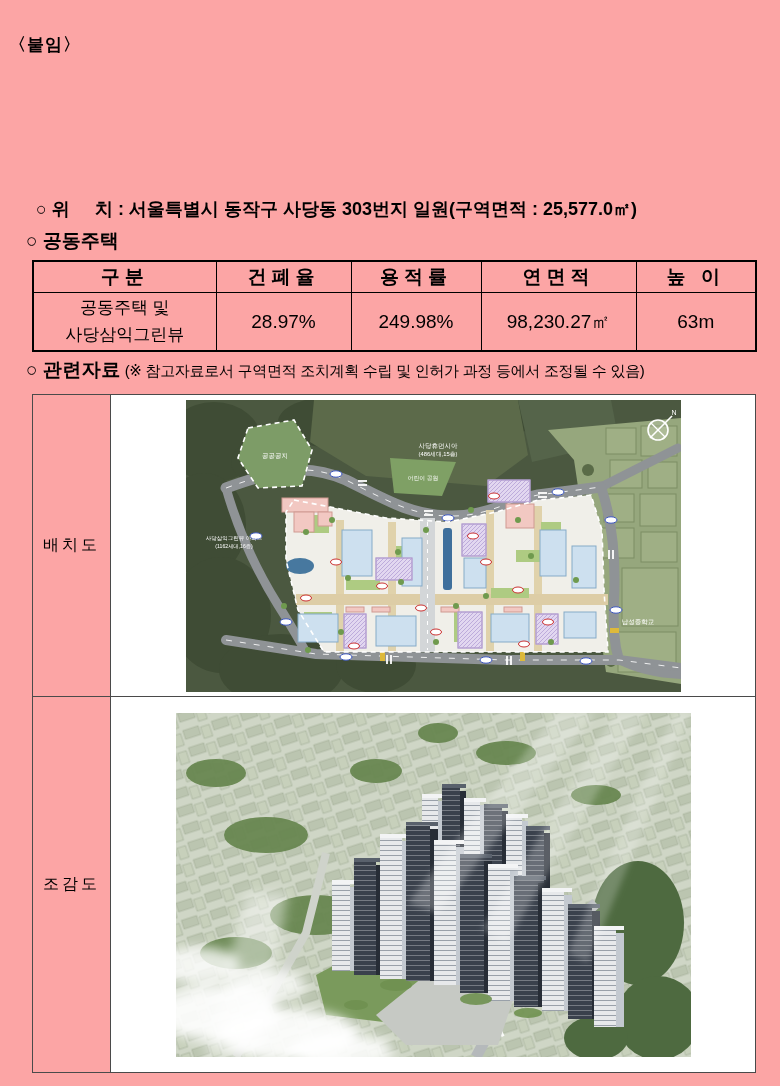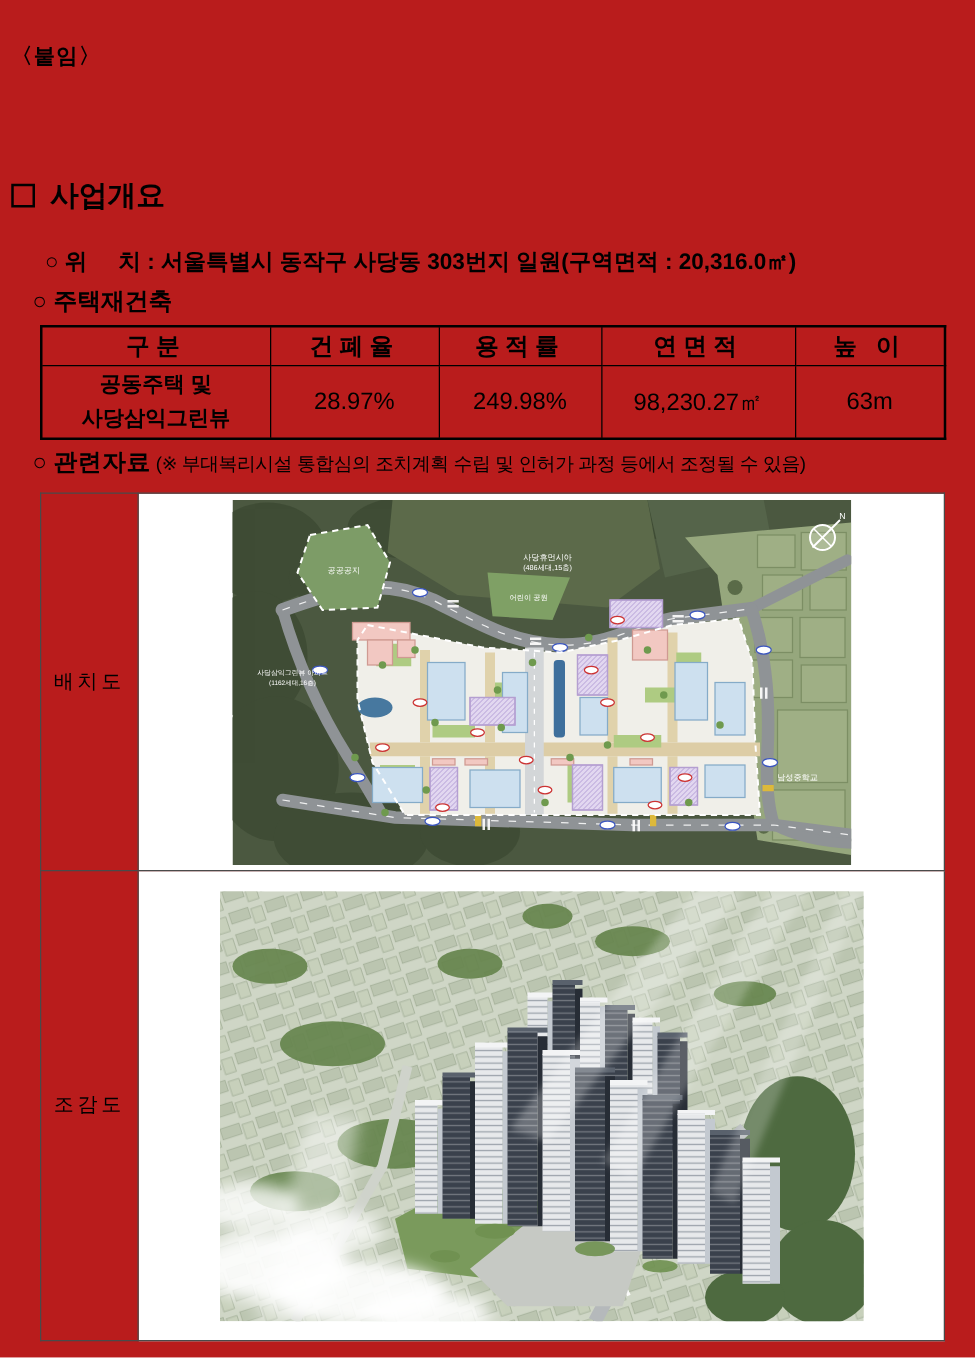--- a/index.html
+++ b/index.html
@@ -1,38 +1,38 @@
 <!DOCTYPE html>
 <html><head>
 <meta charset="utf-8">
 <style>
   html,body{margin:0;padding:0;background:#fff;}
   body{width:780px;height:1086px;position:relative;overflow:hidden;
        font-family:"Liberation Sans","DejaVu Sans",sans-serif;color:#000;}
-  .page{position:absolute;left:0;top:0;width:780px;height:1086px;background:#b91c1c;}
+  .page{position:absolute;left:0;top:0;width:780px;height:1086px;background:#fca5a5;}
 
   .attach{position:absolute;left:9px;top:33px;font-size:17px;font-weight:700;letter-spacing:1px;}
 
   .title-wrap{position:absolute;left:0;top:64px;width:100%;text-align:center;}
   .title{display:inline-block;font-size:29px;font-weight:800;letter-spacing:0px;
          border-bottom:3px solid #000;padding:0 4px 2px 4px;}
 
   .sec-head{position:absolute;left:9px;top:141px;font-size:23px;font-weight:800;
             display:flex;align-items:center;}
   .sec-square{width:15px;height:15px;border:2px solid #000;margin-right:12px;flex:0 0 auto;}
 
   .loc-line{position:absolute;left:36px;top:197px;font-size:18px;font-weight:700;white-space:pre;}
   .scale-line{position:absolute;left:26px;top:228px;font-size:19px;font-weight:700;}
 
   table.spec{position:absolute;left:32px;top:260px;width:723px;border-collapse:collapse;
              table-layout:fixed;border:2px solid #000;}
   table.spec th,table.spec td{border:1.6px solid #000;text-align:center;vertical-align:middle;padding:0;}
   table.spec th{height:30px;font-size:19px;font-weight:800;letter-spacing:5px;}
   table.spec td{height:57px;}
-  td.cat{font-size:17px;font-weight:700;line-height:1.55;}
+  td.cat{font-size:17px;font-weight:400;line-height:1.55;}
   td.num{font-size:19px;font-weight:400;}
 
   .rel-line{position:absolute;left:26px;top:357px;font-size:19px;white-space:nowrap;}
   .rel-bullet{font-weight:700;}
   .rel-head{font-weight:800;letter-spacing:.5px;text-align:center;}
   .rel-note{font-size:15px;font-weight:400;letter-spacing:-0.3px;}
 
   table.figs{position:absolute;left:32px;top:394px;width:723px;border-collapse:collapse;table-layout:fixed;}
   table.figs td{border:1.3px solid #4a4a4a;padding:0;vertical-align:middle;text-align:center;}
   .fig-label{font-size:16px;letter-spacing:3px;font-weight:500;margin-top:40px;}
@@ -40,27 +40,23 @@
   .fig-cell svg{display:block;margin:0 auto;}
 </style>
 </head>
 <body>
 
 <div class="page">
 
   <div class="attach">〈붙임〉</div>
 
 
-  <div class="sec-head">
-    <span class="sec-square"></span>
-    <span>사업개요</span>
-  </div>
-
-  <div class="loc-line">○ 위     치 : 서울특별시 동작구 사당동 303번지 일원(구역면적 : 20,316.0㎡)</div>
-  <div class="scale-line">○ 주택재건축</div>
+
+  <div class="loc-line">○ 위     치 : 서울특별시 동작구 사당동 303번지 일원(구역면적 : 25,577.0㎡)</div>
+  <div class="scale-line">○ 공동주택</div>
 
   <table class="spec">
     <colgroup>
       <col style="width:183px">
         <col style="width:135px">
         <col style="width:130px">
       <col style="width:155px">
         <col style="width:120px">
     </colgroup>
     <tbody>
@@ -78,21 +74,21 @@
       </td>
       <td class="num">28.97%</td>
       <td class="num">249.98%</td>
       <td class="num">98,230.27㎡</td>
       <td class="num">63m</td>
     </tr>
   </tbody>
     </table>
 
   <div class="rel-line">
-    <span class="rel-bullet">○ </span><span class="rel-head">관련자료</span><span class="rel-note"> (※ 부대복리시설 통합심의 조치계획 수립 및 인허가 과정 등에서 조정될 수 있음)</span>
+    <span class="rel-bullet">○ </span><span class="rel-head">관련자료</span><span class="rel-note"> (※ 참고자료로서 구역면적 조치계획 수립 및 인허가 과정 등에서 조정될 수 있음)</span>
   </div>
 
   <table class="figs">
     <colgroup>
         <col style="width:78px">
         <col style="width:645px">
       </colgroup>
 
     <tbody>
         <tr style="height:302px;">

